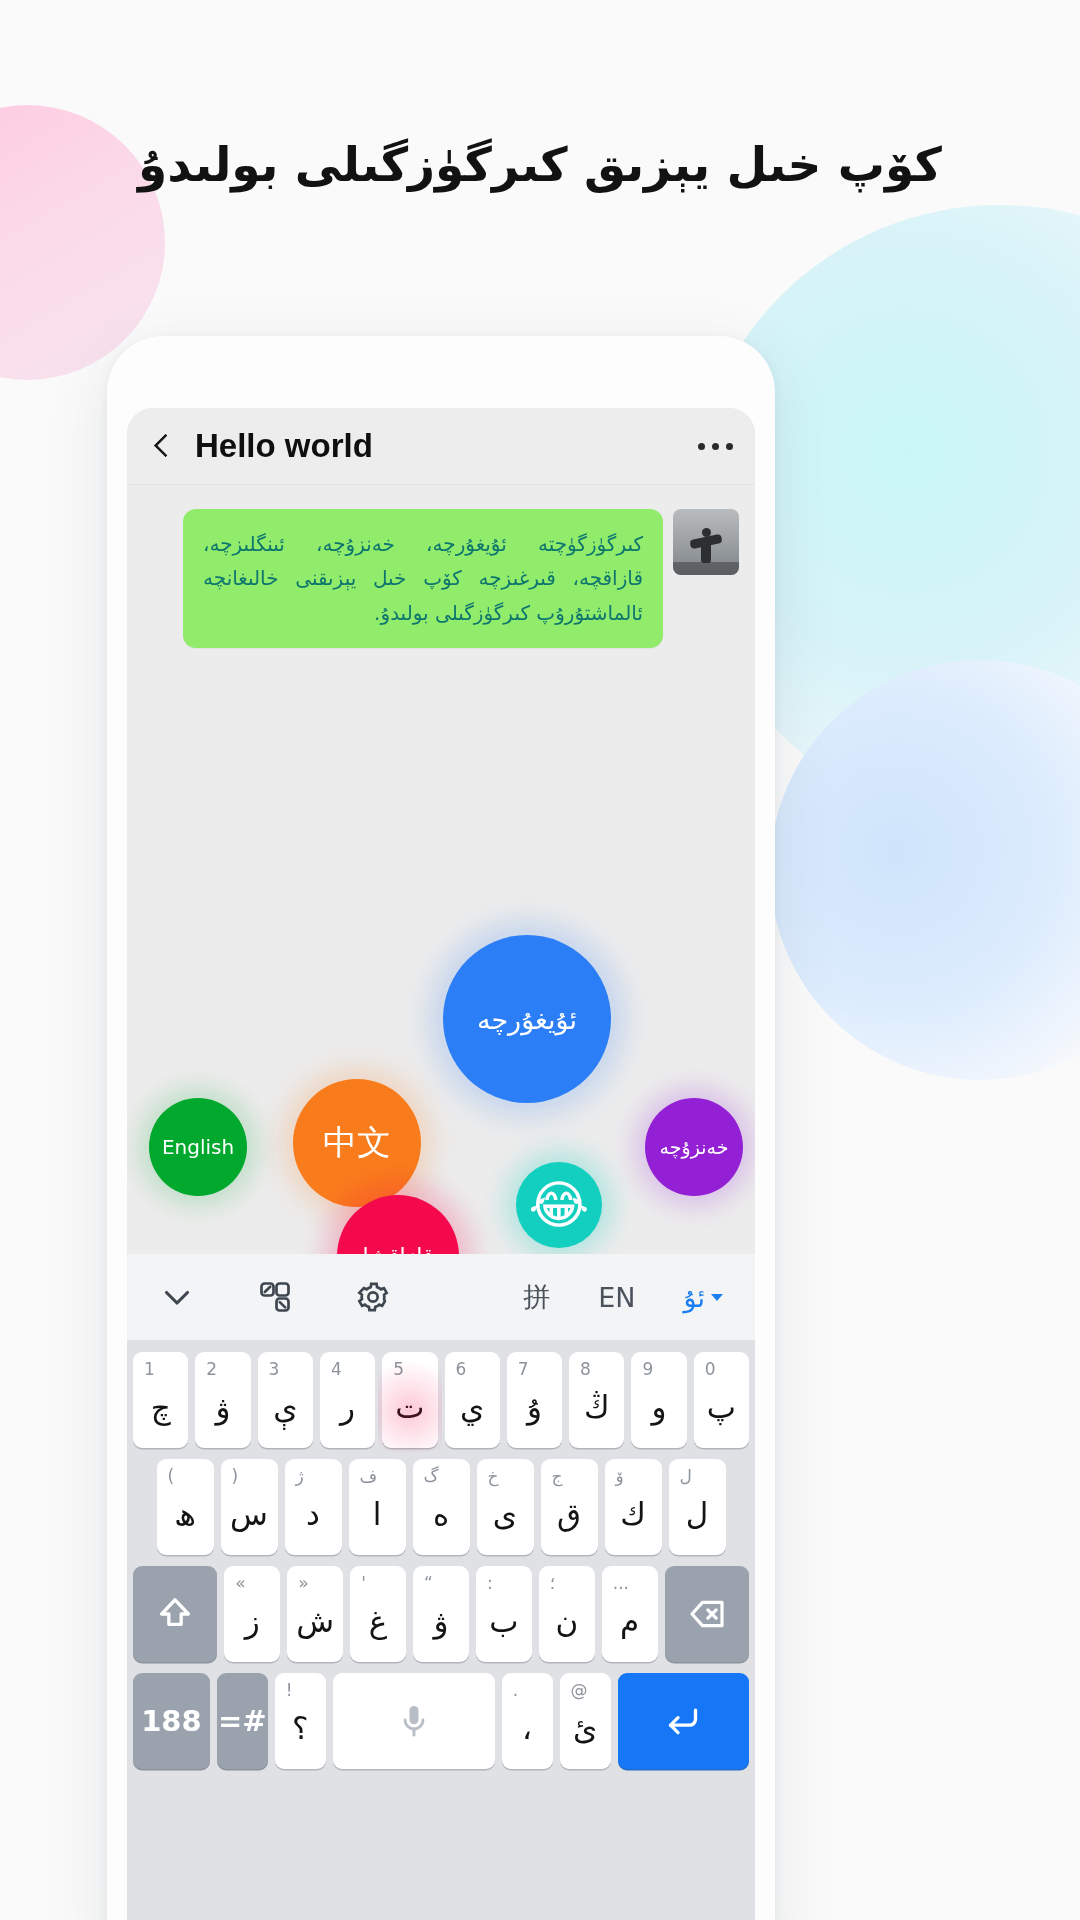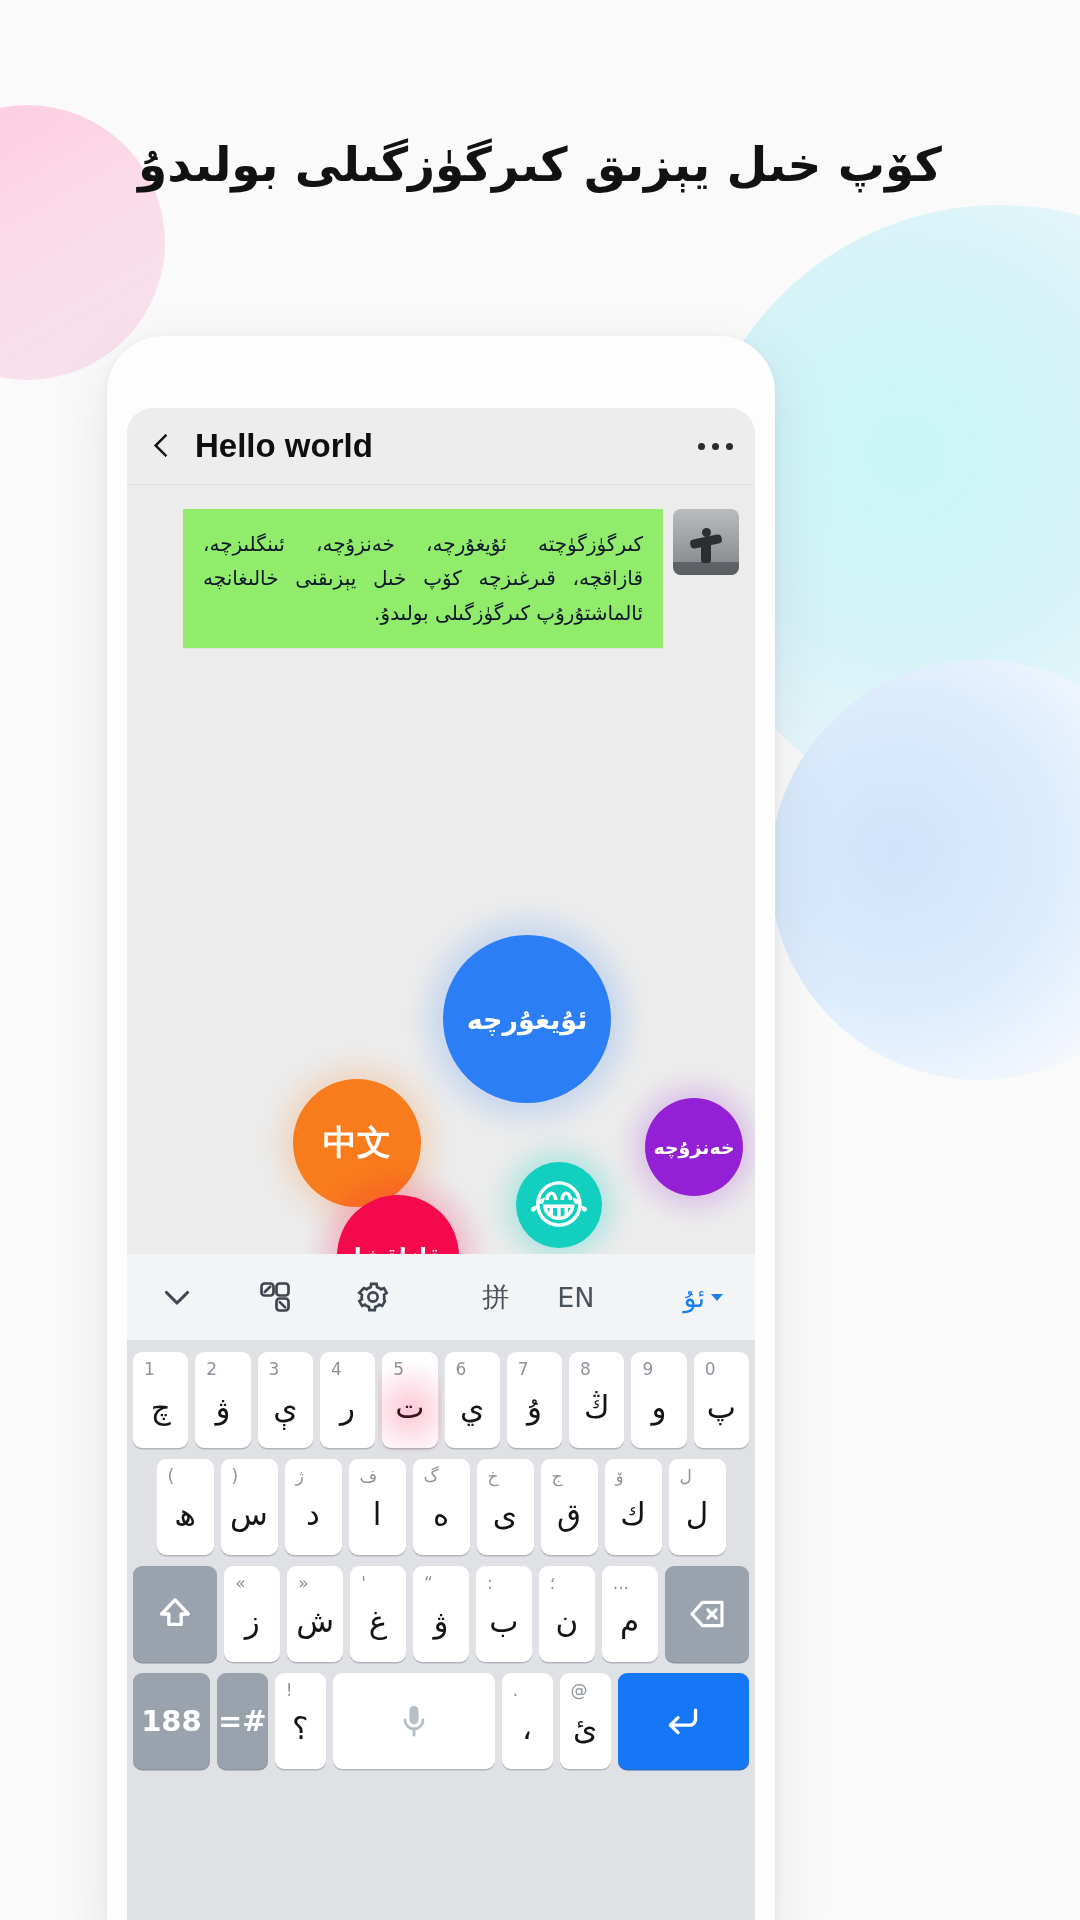--- a/index.html
+++ b/index.html
@@ -70,23 +70,23 @@
     transform:rotate(45deg);border-radius:1px;
   }
   .chat-title{font-size:33px;font-weight:600;color:#0f0f0f;margin-left:20px;}
   .more-dots{margin-left:auto;display:flex;gap:7px;}
   .more-dots i{width:7px;height:7px;border-radius:50%;background:#2b2b2b;display:block;}
 
   
   .chat-body{position:relative;height:770px;background:#ececec;}
   .msg-row{display:flex;justify-content:flex-end;align-items:flex-start;padding:24px 16px 0 0;gap:10px;}
   .bubble{
-    background:#90ec6a;border-radius:0;padding:18px 20px;max-width:440px;
+    background:#90ec6a;border-radius:13px;padding:18px 20px;max-width:440px;
     direction:rtl;unicode-bidi:plaintext;text-align:justify;
-    font-size:20px;line-height:1.72;color:#0f172a;
+    font-size:20px;line-height:1.72;color:#0f766e;
     font-family:"DejaVu Sans","Liberation Sans",sans-serif;
     box-shadow:0 1px 1px rgba(0,0,0,.04);
   }
   .avatar{
     width:66px;height:66px;border-radius:8px;flex:0 0 auto;overflow:hidden;
     background:linear-gradient(180deg,#b9bcbe 0%,#9ea2a5 48%,#7f8488 100%);
     position:relative;
   }
   .avatar .fig{
     position:absolute;left:50%;bottom:12px;transform:translateX(-50%);
@@ -99,21 +99,21 @@
   .avatar .fig:after{
     content:"";position:absolute;left:1px;top:-11px;width:9px;height:9px;border-radius:50%;
     background:#2c2f31;
   }
   .avatar .ground{position:absolute;left:0;right:0;bottom:0;height:13px;background:rgba(60,64,68,.55);}
 
   
   .bubbles{position:absolute;left:0;right:0;top:0;bottom:0;pointer-events:none;}
   .lb{
     position:absolute;border-radius:50%;display:flex;align-items:center;justify-content:center;
-    color:#fff;font-weight:700;text-align:center;pointer-events:auto;
+    color:#fff;font-weight:400;text-align:center;pointer-events:auto;
     font-family:"DejaVu Sans","Liberation Sans",sans-serif;
   }
   .lb.ar{direction:rtl;unicode-bidi:bidi-override;}
 
   .lb-uy{left:316px;top:450px;width:168px;height:168px;background:#2b7ef5;font-size:27px;
          box-shadow:0 0 28px 14px rgba(43,126,245,.20);}
   .lb-cn{left:166px;top:594px;width:128px;height:128px;background:#f97c1c;font-size:34px;
          box-shadow:0 0 26px 12px rgba(249,124,28,.20);}
   .lb-en{left:22px;top:613px;width:98px;height:98px;background:#00a82d;font-size:20px;
          box-shadow:0 0 24px 11px rgba(0,168,45,.18);}
@@ -128,21 +128,21 @@
   .keyboard{position:absolute;left:0;right:0;bottom:0;top:846px;background:#dfe1e5;}
   .kb-toolbar{
     height:86px;display:flex;align-items:center;justify-content:space-between;
     padding:0 32px;background:#f3f4f6;position:relative;
   }
   .tb-left{display:flex;align-items:center;gap:62px;}
   .tb-right{display:flex;align-items:center;gap:48px;}
   .tb-ico{width:36px;height:36px;color:#3e4650;display:block;}
   .tb-txt{font-size:27px;color:#4a525c;font-family:"DejaVu Sans","Liberation Sans",sans-serif;}
   .tb-cur{font-size:27px;color:#1a7ef0;font-family:"DejaVu Sans","Liberation Sans",sans-serif;
-          direction:rtl;display:flex;align-items:center;gap:6px;margin-left:41px;}
+          direction:rtl;display:flex;align-items:center;gap:6px;}
   .cardown{width:0;height:0;border-left:6px solid transparent;border-right:6px solid transparent;
            border-top:7px solid #1a7ef0;display:inline-block;}
 
   .kb-rows{padding:12px 6px 0 6px;}
   .krow{display:flex;justify-content:center;gap:7px;margin-bottom:11px;}
   .key{
     position:relative;background:#fff;border-radius:9px;
     box-shadow:0 1.5px 0 rgba(140,146,155,.55);
     display:flex;align-items:center;justify-content:center;
   }
@@ -210,20 +210,23 @@
         </div>
       </div>
 
       <div class="bubbles">
         <div class="lb lb-uy ar">
           <span>ئۇيغۇرچە</span>
         </div>
         <div class="lb lb-cn">
           <span>中文</span>
         </div>
+        <div class="lb lb-en">
+          <span>English</span>
+        </div>
         <div class="lb lb-ky ar">
           <span>خەنزۇچە</span>
         </div>
         <div class="lb lb-emo">
           <span>😂</span>
         </div>
         <div class="lb lb-kk ar">
           <span>قازاقشا</span>
         </div>
       </div>

